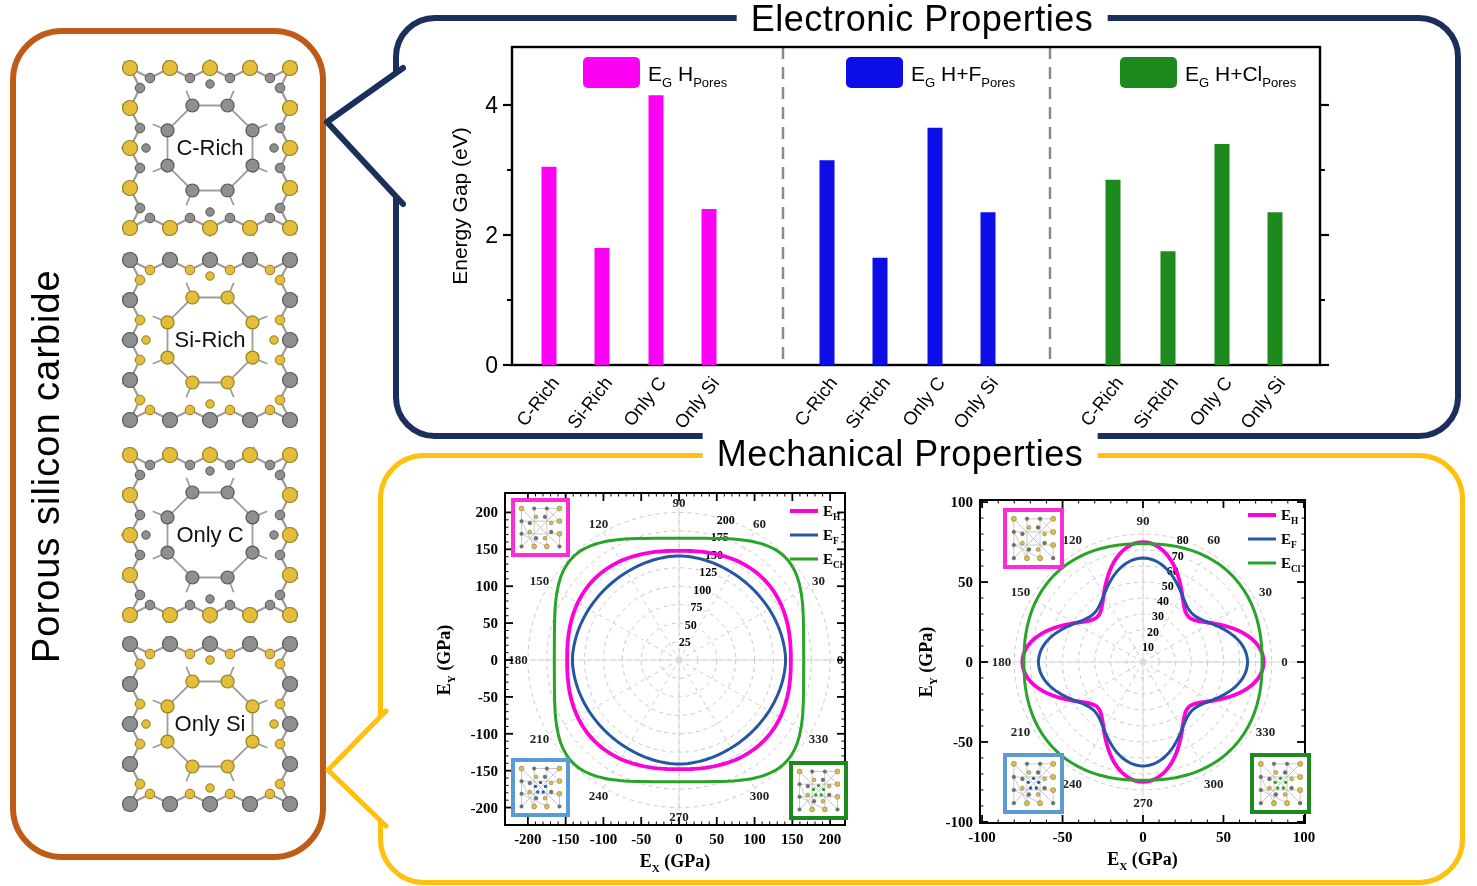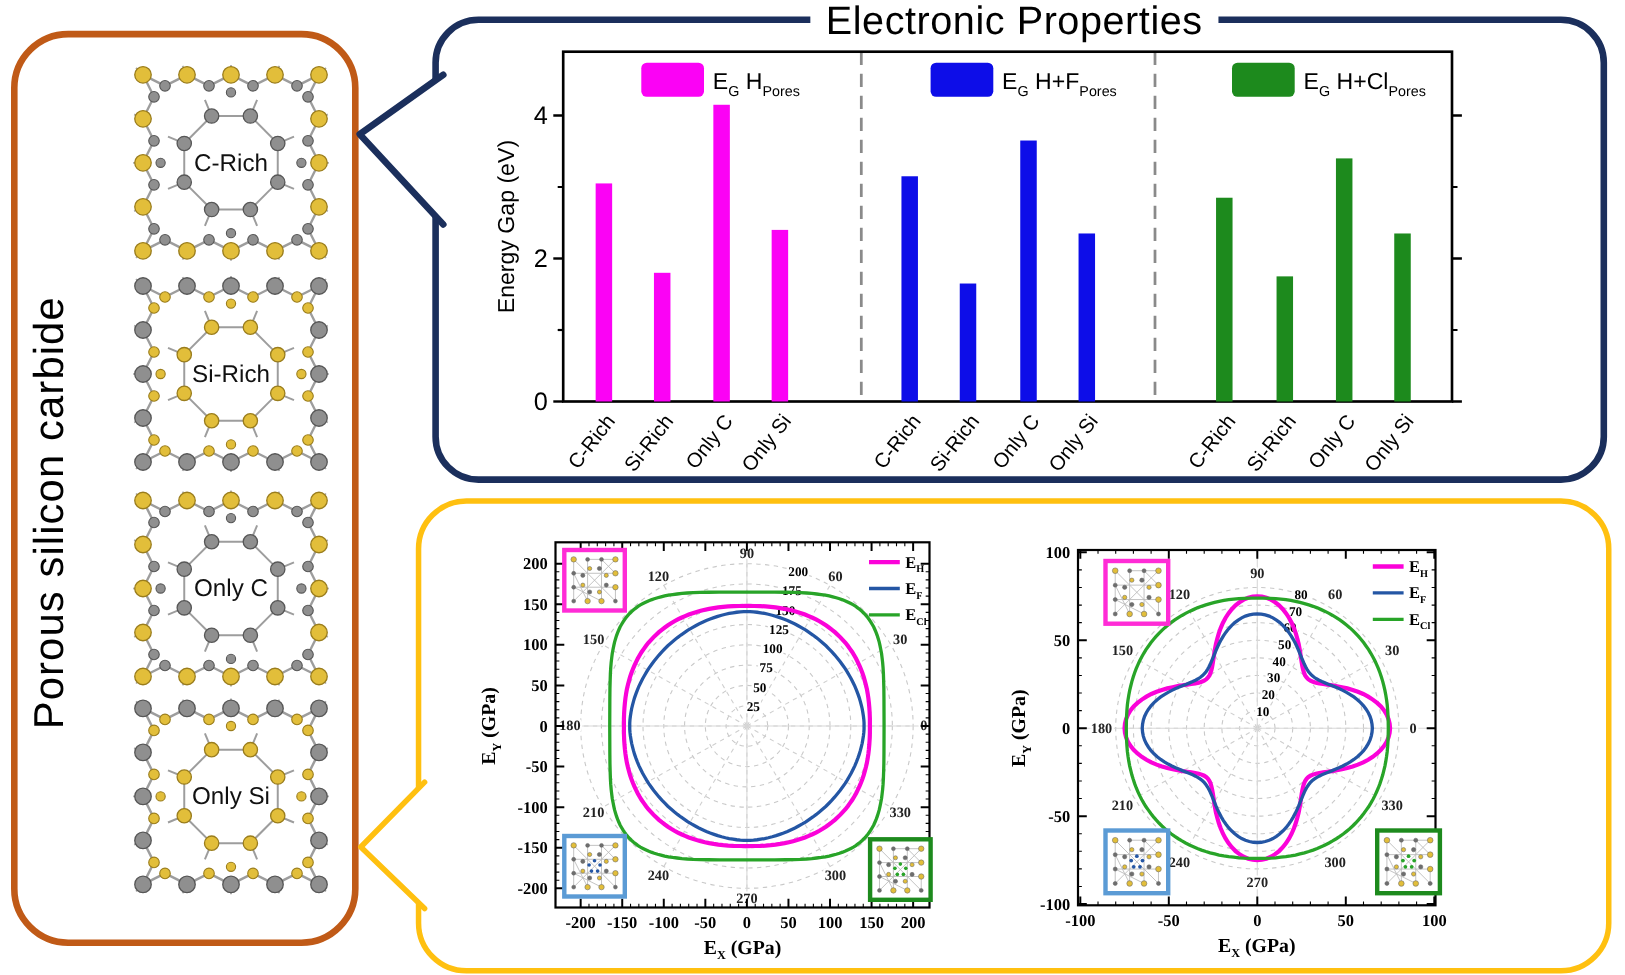--- a/index.html
+++ b/index.html
@@ -23,20 +23,21 @@
 <body>
 
 <div class="canvas">
 
   <div class="panel left-panel"></div>
   <div class="panel elec-panel"></div>
   <div class="panel mech-panel"></div>
 
   <div class="vtitle">Porous silicon carbide</div>
   <div class="big-title elec-title">Electronic Properties</div>
+  <div class="big-title mech-title">Mechanical Properties</div>
 
   <svg id="structures-svg" class="layer" style="left:20px;top:30px" width="300" height="826">
       <g>
         <line x1="130" y1="48" x2="110" y2="38" stroke="#9d9d9d" stroke-width="2.2"></line>
         <line x1="130" y1="48" x2="150" y2="38" stroke="#9d9d9d" stroke-width="2.2"></line>
         <line x1="130" y1="188" x2="110" y2="198" stroke="#9d9d9d" stroke-width="2.2"></line>
         <line x1="130" y1="188" x2="150" y2="198" stroke="#9d9d9d" stroke-width="2.2"></line>
         <line x1="120" y1="58" x2="110" y2="38" stroke="#9d9d9d" stroke-width="2.2"></line>
         <line x1="120" y1="58" x2="110" y2="78" stroke="#9d9d9d" stroke-width="2.2"></line>
         <line x1="260" y1="58" x2="270" y2="38" stroke="#9d9d9d" stroke-width="2.2"></line>

